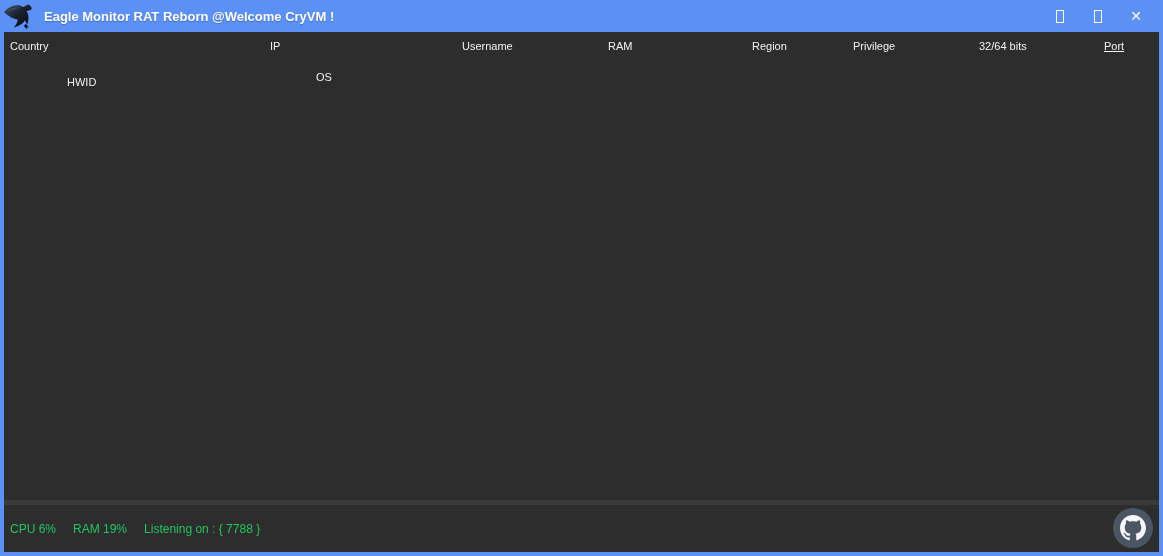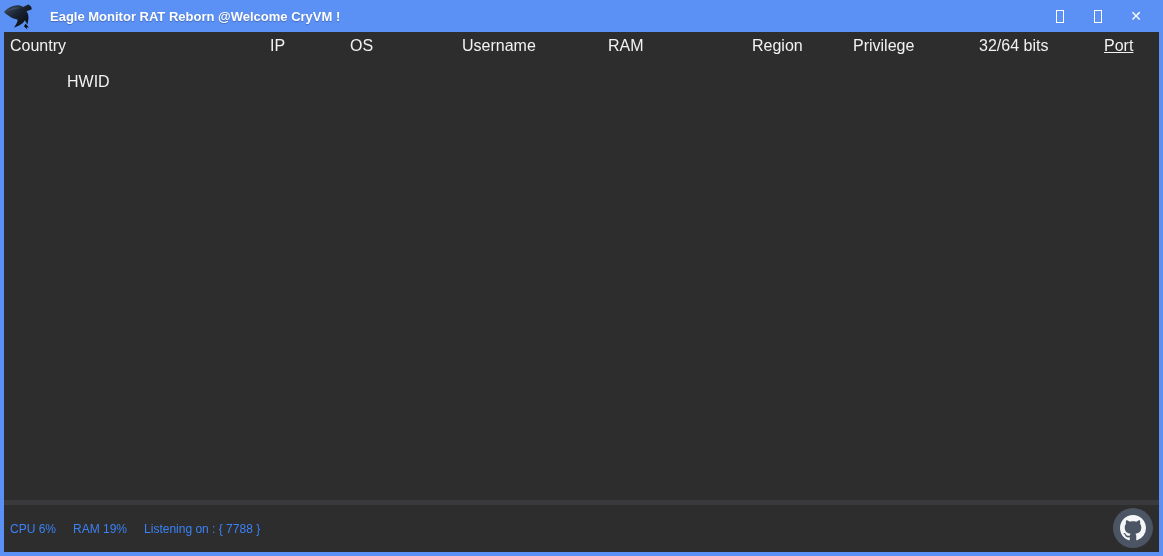--- a/index.html
+++ b/index.html
@@ -14,21 +14,21 @@
   }
 
   
   .titlebar {
     position:absolute; top:0; left:0; right:0;
     height:32px;
     display:flex; align-items:center;
   }
   .logo { width:37px; height:30px; margin-left:3px; margin-top:2px; flex:none; }
   .title {
-    margin-left:10px;
+    margin-left:4px;
     color:#ffffff; font-size:13px; font-weight:bold;
     white-space:nowrap;
     text-shadow:0 1px 1px rgba(0,0,0,0.25);
   }
   .controls { margin-left:auto; display:flex; align-items:center; height:32px; }
   .ctrl-btn {
     width:38px; height:32px;
     background:transparent; border:none; outline:none;
     display:flex; align-items:center; justify-content:center;
     color:#ffffff; cursor:pointer;
@@ -42,40 +42,40 @@
     position:absolute; top:32px; left:4px; right:4px; bottom:4px;
     background:#2d2d2d;
     display:flex; flex-direction:column;
     overflow:hidden;
   }
 
   
   .header-row { position:relative; height:28px; flex:none; background:#2d2d2d; }
   .hcell {
     position:absolute; top:50%; transform:translateY(-50%);
-    font-size:16px; color:#f2f2f2; white-space:nowrap;
+    font-size:11px; color:#f2f2f2; white-space:nowrap;
   }
   .c0 { left:6px; }   .c1 { left:63px;margin-top:36px; }  .c2 { left:218px;margin-left:48px; }
-  .c3 { left:346px; } .c4 { left:458px; } .c5 { left:604px; }
+  .c3 { left:312px;margin-top:31px; } .c4 { left:458px; } .c5 { left:604px; }
   .c6 { left:748px;text-align:center; } .c7 { left:849px; } .c8 { left:975px; }
   .c9 { left:1100px;text-decoration:underline; }
 
   
   .client-list { flex:1; background:#2d2d2d; }
 
   
   .divider { height:5px; flex:none; background:#3a3a3c; }
 
   
   .statusbar {
     position:relative; height:47px; flex:none;
     background:#2d2d2d;
     display:flex; align-items:center; gap:17px;
     padding-left:6px;
-    font-size:12px; color:#3b82f6;
+    font-size:12px; color:#22c55e;
   }
   .status-item { white-space:nowrap; }
   .gh-btn {
     position:absolute; right:6px; top:3px;
     width:40px; height:40px; border-radius:50%;
     background:#4c5564; border:none; outline:none; cursor:pointer;
     display:flex; align-items:center; justify-content:center;
   }
   .gh-btn svg { width:26px; height:26px; fill:#f4f6f8; }
 </style>

